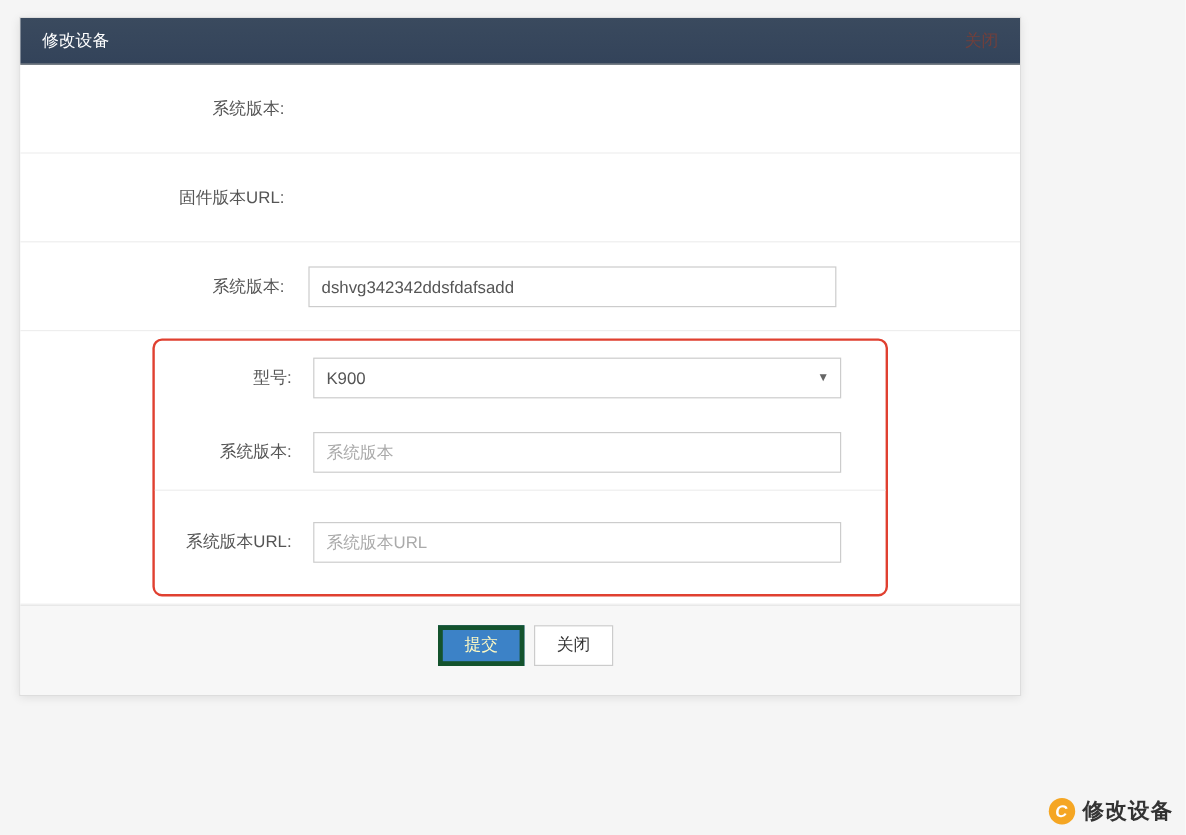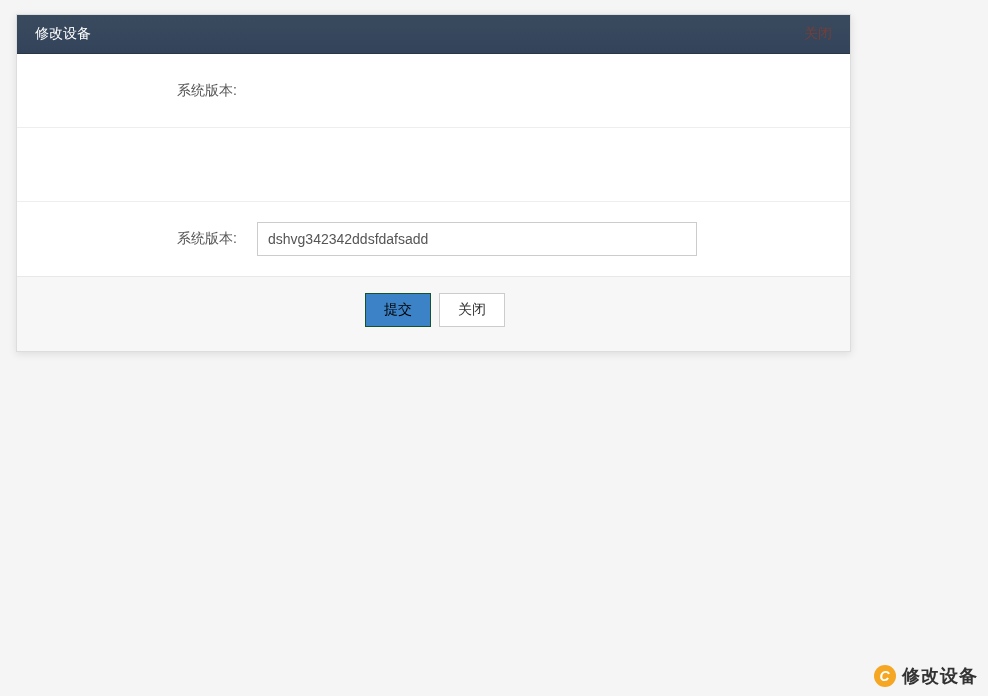--- a/index.html
+++ b/index.html
@@ -119,22 +119,22 @@
       height: 34px;
       padding: 0 18px;
       border: 1px solid #ccc;
       background: #fff;
       font-size: 14px;
       cursor: pointer;
     }
     .btn-primary {
       background: #3d85c6;
       background: #3c82c7;
-      border: 1px solid #14532d;
-      color: #000000;
+      border: 4px solid #14532d;
+      color: #fef9c3;
     }
     .btn-default {
       background: #fff;
       color: #333;
       border: 1px solid #ccc;
     }
     .watermark {
       position: absolute;
       right: 10px;
       bottom: 8px;
@@ -183,27 +183,55 @@
   </div>
 
   <div class="modal-body">
 
 
     <div class="form-row">
       <label class="form-label">系统版本:</label>
     </div>
 
     <div class="form-row">
+      <label class="form-label">固件版本URL:</label>
     </div>
 
     <div class="form-row">
       <label class="form-label">系统版本:</label>
       <input class="form-control" type="text" value="dshvg342342ddsfdafsadd" style="">
     </div>
 
+    <div class="row-with-highlight">
+      <div class="highlight-box">
+
+        <div class="highlight-inner-row">
+          <label class="form-label">型号:</label>
+          <div class="select-wrap">
+            <select class="form-select">
+              <option>K900</option>
+            </select>
+            <span class="select-arrow">▼</span>
+          </div>
+        </div>
+
+        <div class="highlight-inner-row">
+          <label class="form-label">系统版本:</label>
+          <input class="form-control" type="text" placeholder="系统版本" style="">
+        </div>
+
+        <div class="highlight-row-divider"></div>
+
+        <div class="highlight-inner-row" style="padding-top:26px;padding-bottom:26px;">
+          <label class="form-label">系统版本URL:</label>
+          <input class="form-control" type="text" placeholder="系统版本URL" style="">
+        </div>
+
+      </div>
+    </div>
 
   </div>
 
   <div class="modal-footer">
     <div class="footer-spacer"></div>
     <button class="btn btn-primary">提交</button>
     <button class="btn btn-default">关闭</button>
   </div>
 </div>
 

